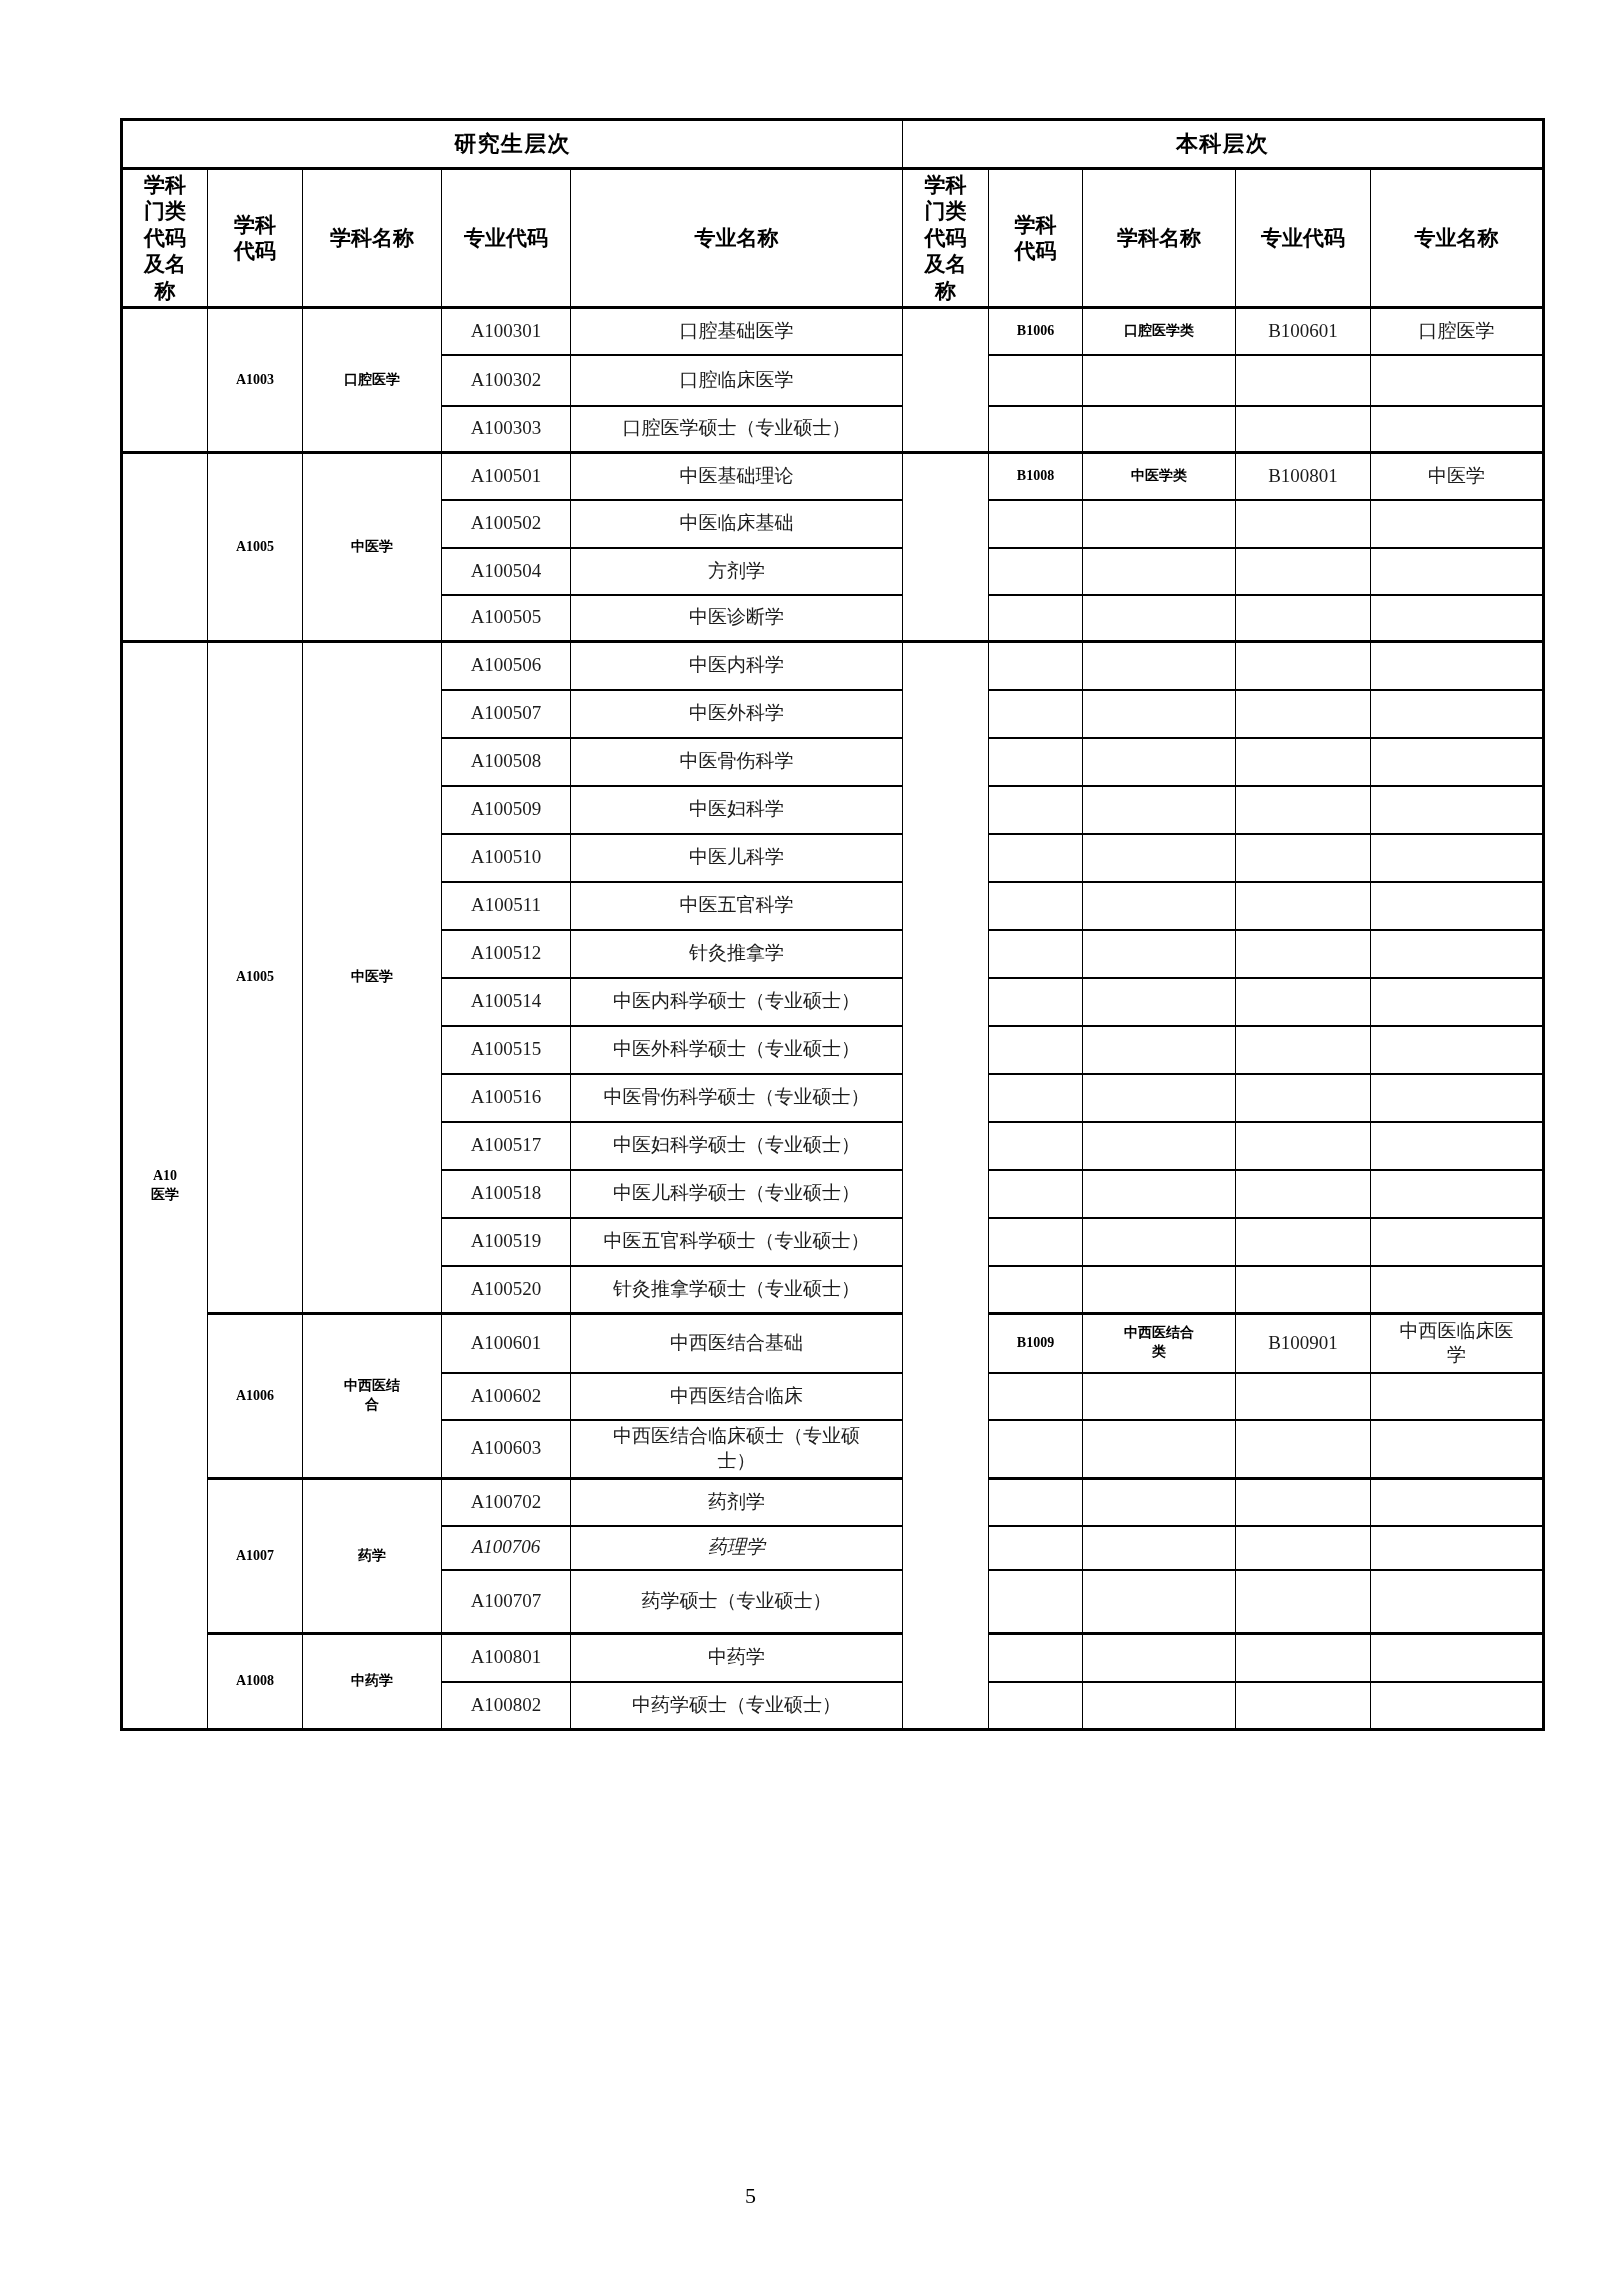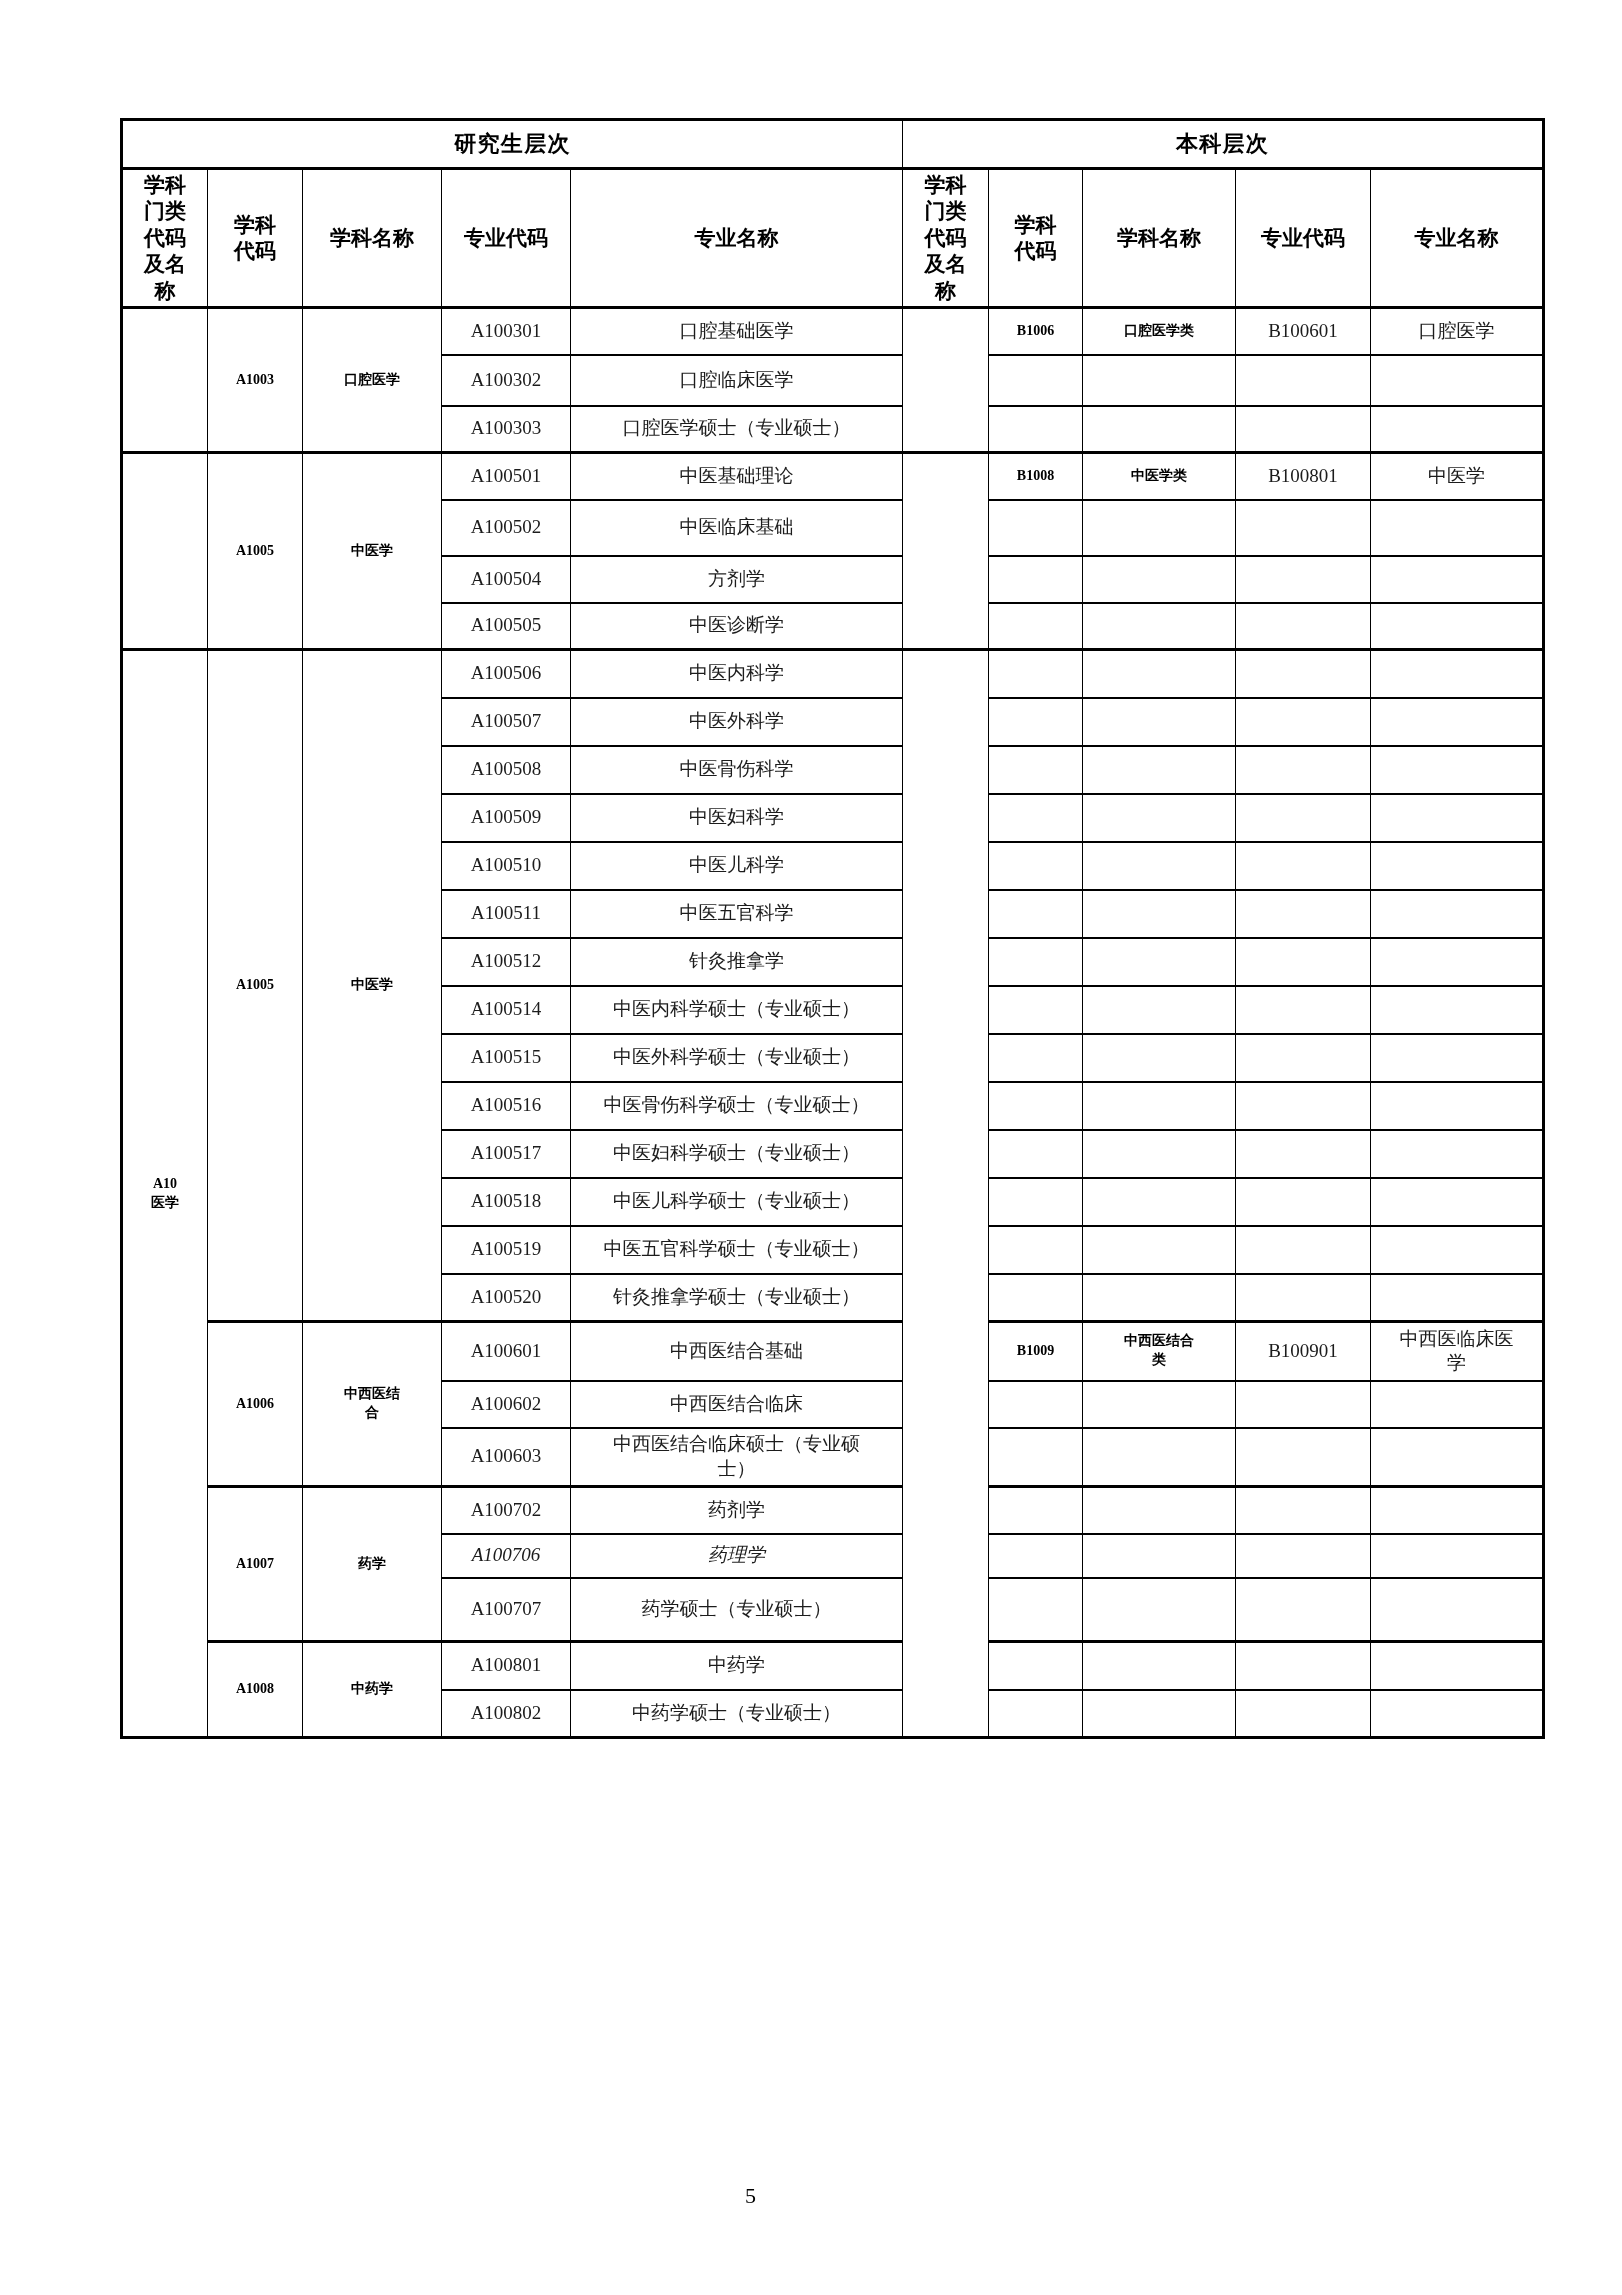--- a/index.html
+++ b/index.html
@@ -130,21 +130,21 @@
           <td rowspan="4" class="g tb">A1005</td>
           <td rowspan="4" class="g tb">中医学</td>
           <td class="it">A100501</td>
           <td class="it">中医基础理论</td>
           <td rowspan="4" class="it tb"></td>
           <td class="g">B1008</td>
           <td class="g">中医学类</td>
           <td class="it">B100801</td>
           <td class="it">中医学</td>
         </tr>
-        <tr style="height: 56px;">
+        <tr style="height: 48px;">
           <td class="it">A100502</td>
           <td class="it">中医临床基础</td>
           <td class="it"></td>
           <td class="it"></td>
           <td class="it"></td>
           <td class="it"></td>
         </tr>
         <tr style="height: 47px;">
           <td class="it">A100504</td>
           <td class="it">方剂学</td>

